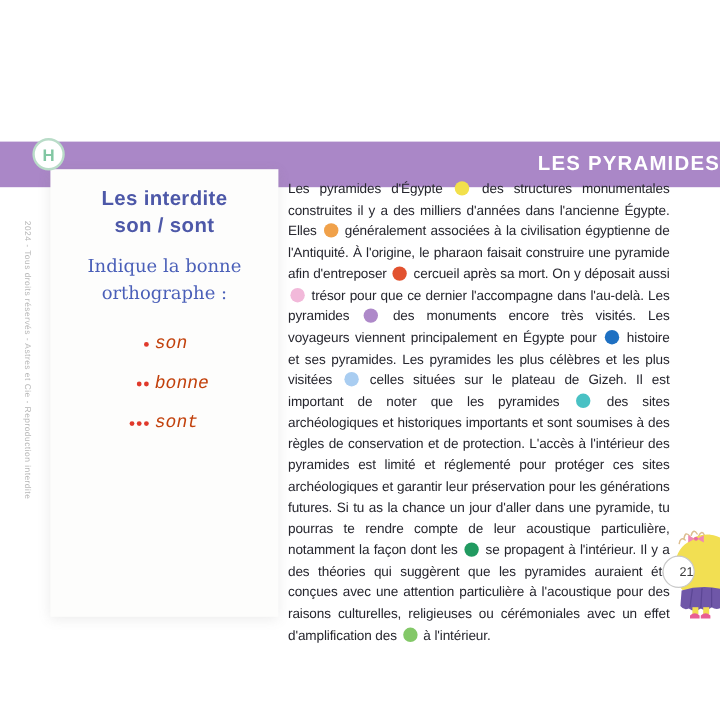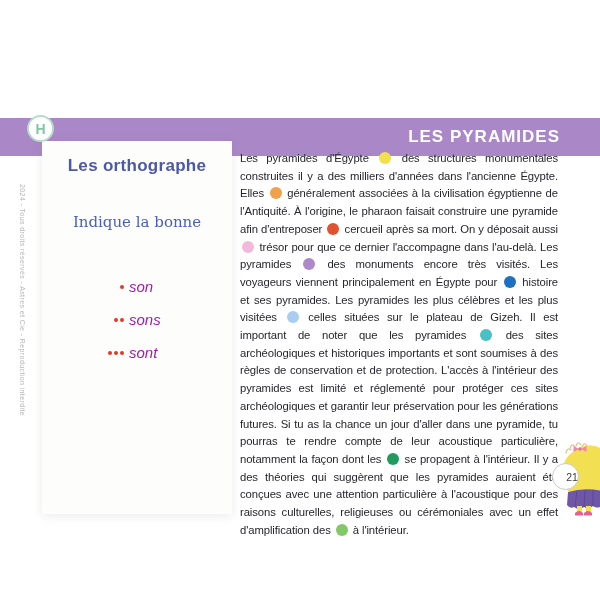--- a/index.html
+++ b/index.html
@@ -1,38 +1,38 @@
 <!DOCTYPE html>
 <html><head>
 <meta charset="utf-8">
 <style>
   html,body{margin:0;padding:0;}
   body{width:600px;height:600px;background:#ffffff;font-family:"Liberation Sans","DejaVu Sans",sans-serif;}
   .sheet{position:relative;width:600px;height:600px;background:#ffffff;overflow:hidden;}
 
   
-  .topbar{position:absolute;left:0;top:118px;width:600px;height:38px;background:#aa87c7;display:flex;align-items:center;justify-content:flex-end;padding-right:40px;box-sizing:border-box;}
+  .topbar{position:absolute;left:0;top:118px;width:600px;height:38px;background:#aa87c7;display:flex;align-items:center;justify-content:flex-end;box-sizing:border-box;}
   .topbar-title{color:#ffffff;font-weight:bold;font-size:17px;letter-spacing:1px;}
 
   
   .h-badge{position:absolute;left:27px;top:115px;width:27px;height:27px;background:#ffffff;border:2px solid #b9dcc8;border-radius:50%;display:flex;align-items:center;justify-content:center;box-sizing:border-box;z-index:3;}
   .h-badge span{color:#82c7a3;font-weight:bold;font-size:14px;}
 
   
   .vertical-copyright{position:absolute;left:26px;top:184px;font-size:7px;color:#b6b6b6;letter-spacing:.4px;white-space:nowrap;transform:rotate(90deg);transform-origin:0 0;}
 
   
   .exercise-card{position:absolute;left:42px;top:141px;width:190px;height:373px;background:#fdfdfc;box-shadow:0 2px 10px rgba(110,110,110,.14);}
   .ex-title{position:absolute;top:14px;left:0;width:100%;text-align:center;color:#4d58a8;font-weight:bold;font-size:17px;line-height:22px;letter-spacing:.3px;}
   .ex-instruction{position:absolute;top:70px;left:0;width:100%;text-align:center;color:#4a5fb8;font-family:"DejaVu Serif","Liberation Serif",serif;font-size:15px;line-height:22px;}
   .options{position:absolute;top:136px;left:66px;display:flex;flex-direction:column;gap:14px;}
   .option-row{display:flex;align-items:center;height:19px;}
   .opt-dots{display:flex;align-items:center;justify-content:flex-end;width:16px;gap:2px;margin-right:5px;}
   .opt-dot{width:4px;height:4px;border-radius:50%;display:inline-block;}
-  .opt-label{color:#a21caf;font-family:Liberation Sans, sans-serif;font-style:italic;font-size:15px;}
+  .opt-label{color:#c2410c;font-family:Liberation Mono, monospace;font-style:italic;font-size:15px;}
 
   
   .passage{position:absolute;left:240px;top:150px;width:318px;font-size:11.3px;line-height:17.7px;letter-spacing:-.1px;color:#26262e;text-align:justify;}
   .blank-dot{display:inline-block;width:12px;height:12px;border-radius:50%;vertical-align:-2px;margin:0 2px;}
 
   
   .mascot{position:absolute;left:554px;top:440px;z-index:1;}
   .page-badge{position:absolute;left:552px;top:463px;width:27px;height:27px;background:#ffffff;border:1px solid #c9c9c9;border-radius:50%;display:flex;align-items:center;justify-content:center;box-sizing:border-box;z-index:2;}
   .page-badge span{font-size:10.5px;color:#3c3c3c;margin-left:13px;}
 </style>
@@ -46,38 +46,40 @@
   </div>
 
   <div class="h-badge">
     <span>H</span>
   </div>
 
   <div class="vertical-copyright">2024 - Tous droits réservés - Astres et Cie - Reproduction interdite</div>
 
   <div class="exercise-card">
     <div class="ex-title">
-      <div>Les orthographe</div>
+      <div>Les interdite</div>
+      <div>son / sont</div>
     </div>
     <div class="ex-instruction">
       <div>Indique la bonne</div>
+      <div>orthographe :</div>
     </div>
     <div class="options">
       <div class="option-row">
         <span class="opt-dots">
             <span class="opt-dot" style="background: rgb(224, 57, 43);"></span>
           </span>
         <span class="opt-label">son</span>
       </div>
       <div class="option-row">
         <span class="opt-dots">
             <span class="opt-dot" style="background: rgb(224, 57, 43);"></span>
             <span class="opt-dot" style="background: rgb(224, 57, 43);"></span>
           </span>
-        <span class="opt-label">sons</span>
+        <span class="opt-label">bonne</span>
       </div>
       <div class="option-row">
         <span class="opt-dots">
             <span class="opt-dot" style="background: rgb(224, 57, 43);"></span>
             <span class="opt-dot" style="background: rgb(224, 57, 43);"></span>
             <span class="opt-dot" style="background: rgb(224, 57, 43);"></span>
           </span>
         <span class="opt-label">sont</span>
       </div>
     </div>

